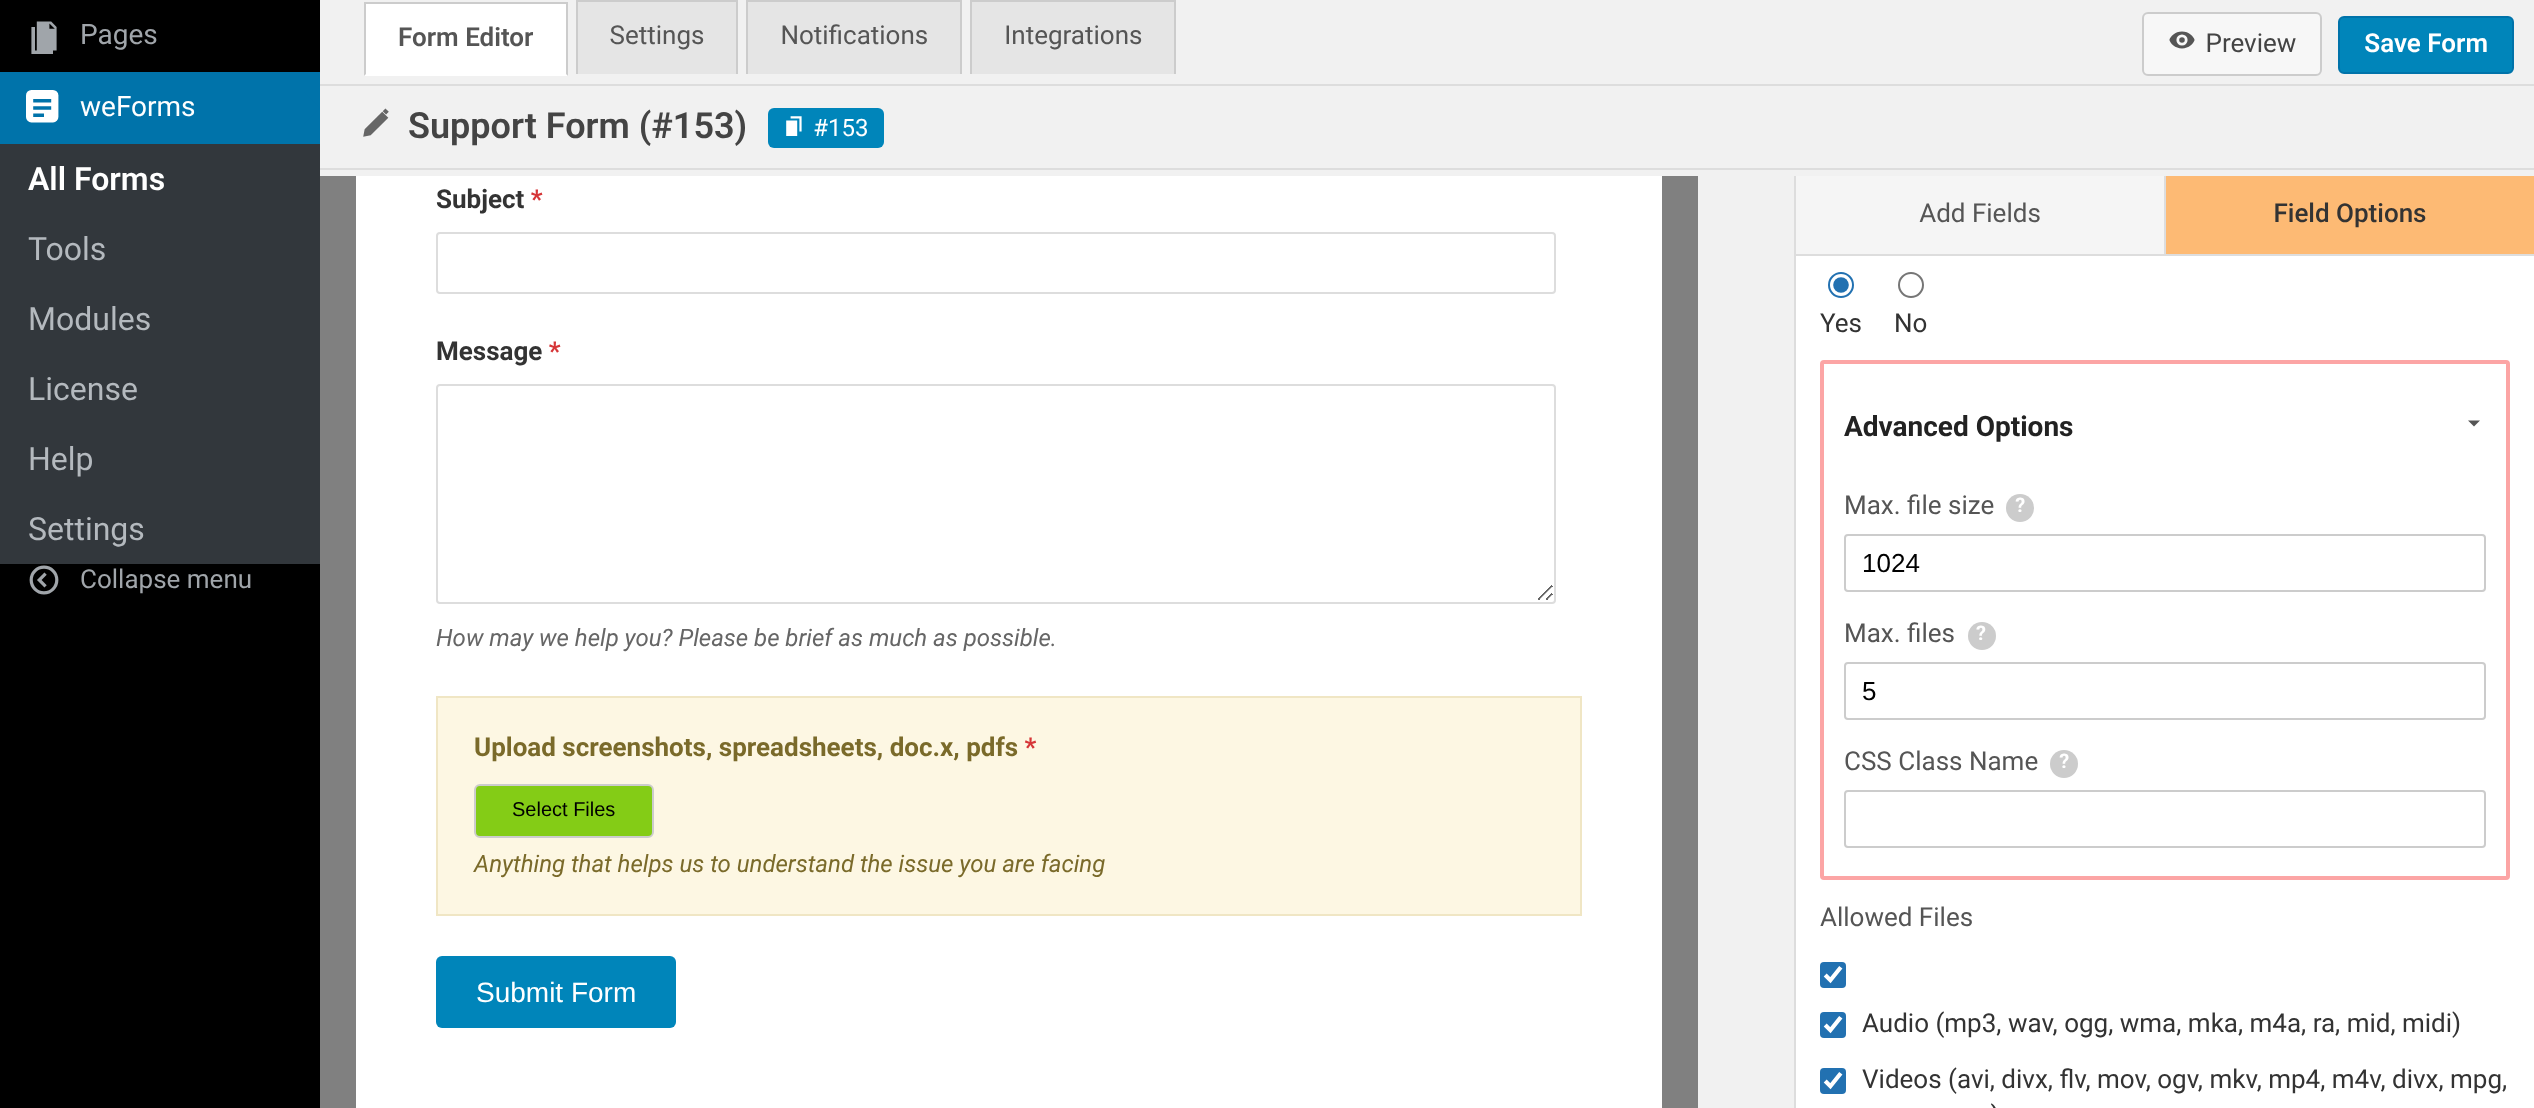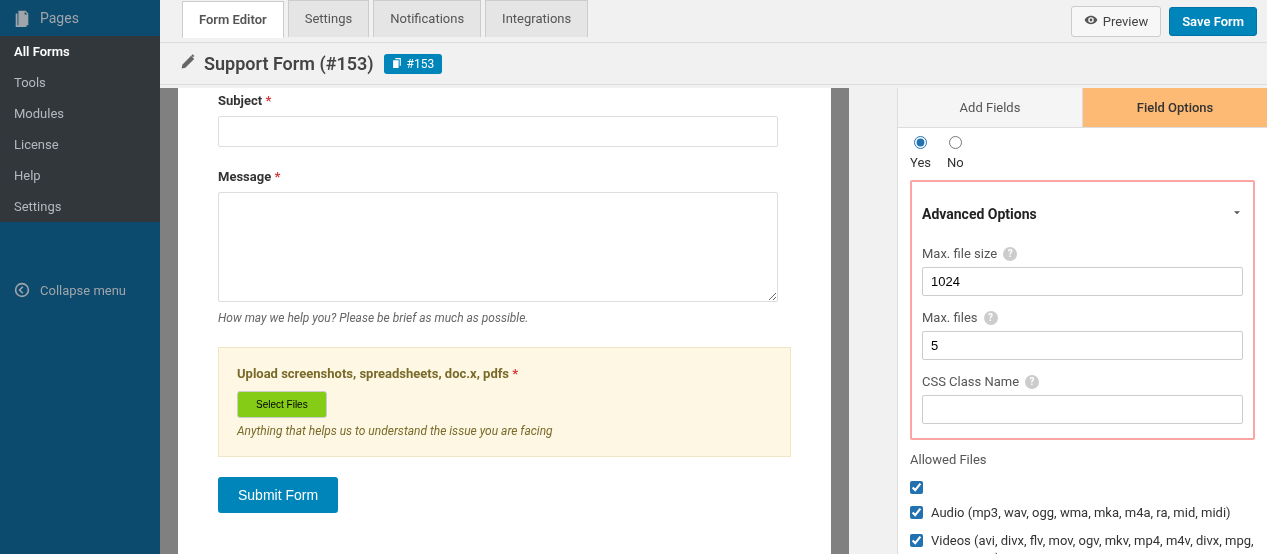--- a/index.html
+++ b/index.html
@@ -1,26 +1,26 @@
 <!DOCTYPE html>
 <html><head>
   <meta charset="utf-8">
   <style>
     * { margin: 0; padding: 0; box-sizing: border-box; }
     body { font-family: -apple-system, BlinkMacSystemFont, "Segoe UI", Roboto, sans-serif; font-size: 13px; color: #444; background: #f1f1f1; width: 1267px; height: 554px; overflow: hidden; position: relative; }
     
     
-    .sidebar { position: absolute; left: 0; top: 0; width: 160px; height: 100%; background: #0c4a6e; color: #eee; }
+    .sidebar { position: absolute; left: 0; top: 0; width: 160px; height: 100%; background: #000000; color: #eee; }
     .sidebar-item { display: flex; align-items: center; padding: 8px 12px; color: #eee; cursor: pointer; font-size: 14px; }
     .sidebar-item.pages { color: #a0a5aa; }
     .sidebar-item.active { background: #0073aa; color: #fff; position: relative; }
     .sidebar-item.active::after { content: ''; position: absolute; right: -8px; top: 50%; transform: translateY(-50%); border: 8px solid transparent; border-left-color: #0073aa; }
     .sidebar-icon { width: 20px; height: 20px; margin-right: 8px; display: flex; align-items: center; justify-content: center; }
     .submenu { background: #32373c; }
-    .submenu-item { padding: 8px 0 8px 14px; color: #b4b9be; cursor: pointer; font-size: 13px; }
+    .submenu-item { padding: 8px 0 8px 14px; color: #b4b9be; cursor: pointer; font-size: 16px; }
     .submenu-item.current { color: #fff; font-weight: 600; }
     .collapse-wrap { position: absolute; top: 270px; left: 0; right: 0; padding: 10px 12px; display: flex; align-items: center; color: #a0a5aa; cursor: pointer; }
     
     
     .main { position: absolute; left: 160px; right: 0; top: 0; bottom: 0; background: #f1f1f1; }
     
     
     .tabs-row { display: flex; align-items: flex-start; padding: 0 10px; background: #f1f1f1; height: 42px; }
     .tabs { display: flex; gap: 4px; margin-left: 12px; }
     .tab { padding: 10px 16px; background: #e5e5e5; border: 1px solid #ccc; border-bottom: none; color: #555; cursor: pointer; font-size: 13px; }
@@ -72,20 +72,29 @@
 
 <div class="sidebar">
   <div class="sidebar-item pages">
     <span class="sidebar-icon">
       <svg width="18" height="18" viewBox="0 0 20 20" fill="#a0a5aa">
           <path d="M6 2h8l3 3v13H6V2zm7 1v3h3l-3-3zM3 5h2v13h10v2H3V5z"></path>
         </svg>
     </span>
     <span>Pages</span>
   </div>
+  <div class="sidebar-item active">
+    <span class="sidebar-icon">
+      <svg width="18" height="18" viewBox="0 0 20 20">
+          <rect width="18" height="18" rx="3" fill="#fff"></rect>
+          <path d="M4 6h10M4 10h10M4 14h6" stroke="#0073aa" stroke-width="2"></path>
+        </svg>
+    </span>
+    <span>weForms</span>
+  </div>
   <div class="submenu">
     <div class="submenu-item current">All Forms</div>
     <div class="submenu-item">Tools</div>
     <div class="submenu-item">Modules</div>
     <div class="submenu-item">License</div>
     <div class="submenu-item">Help</div>
     <div class="submenu-item">Settings</div>
   </div>
   <div class="collapse-wrap">
     <span class="sidebar-icon">

